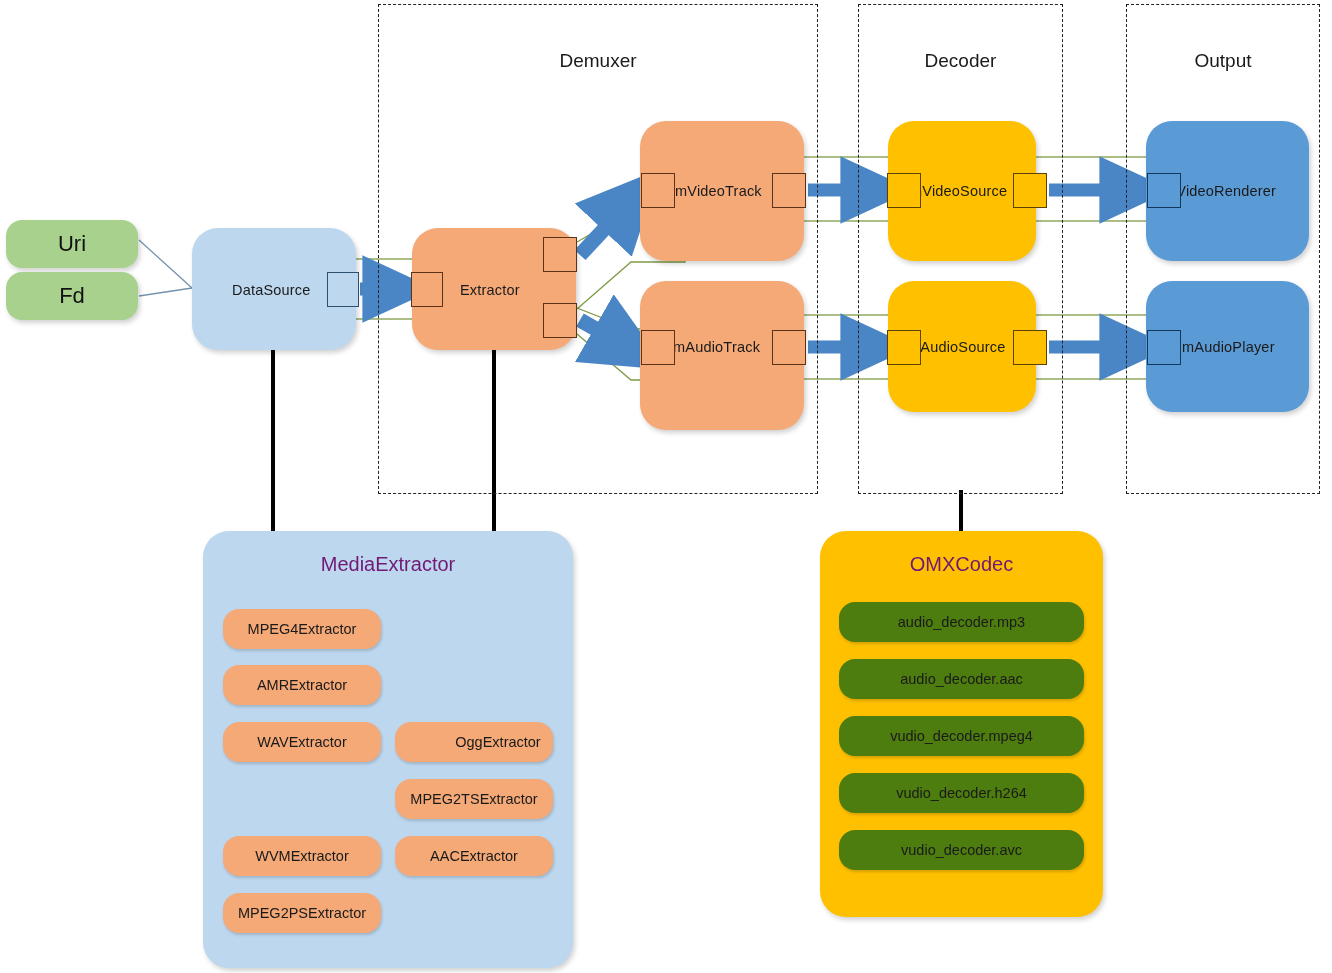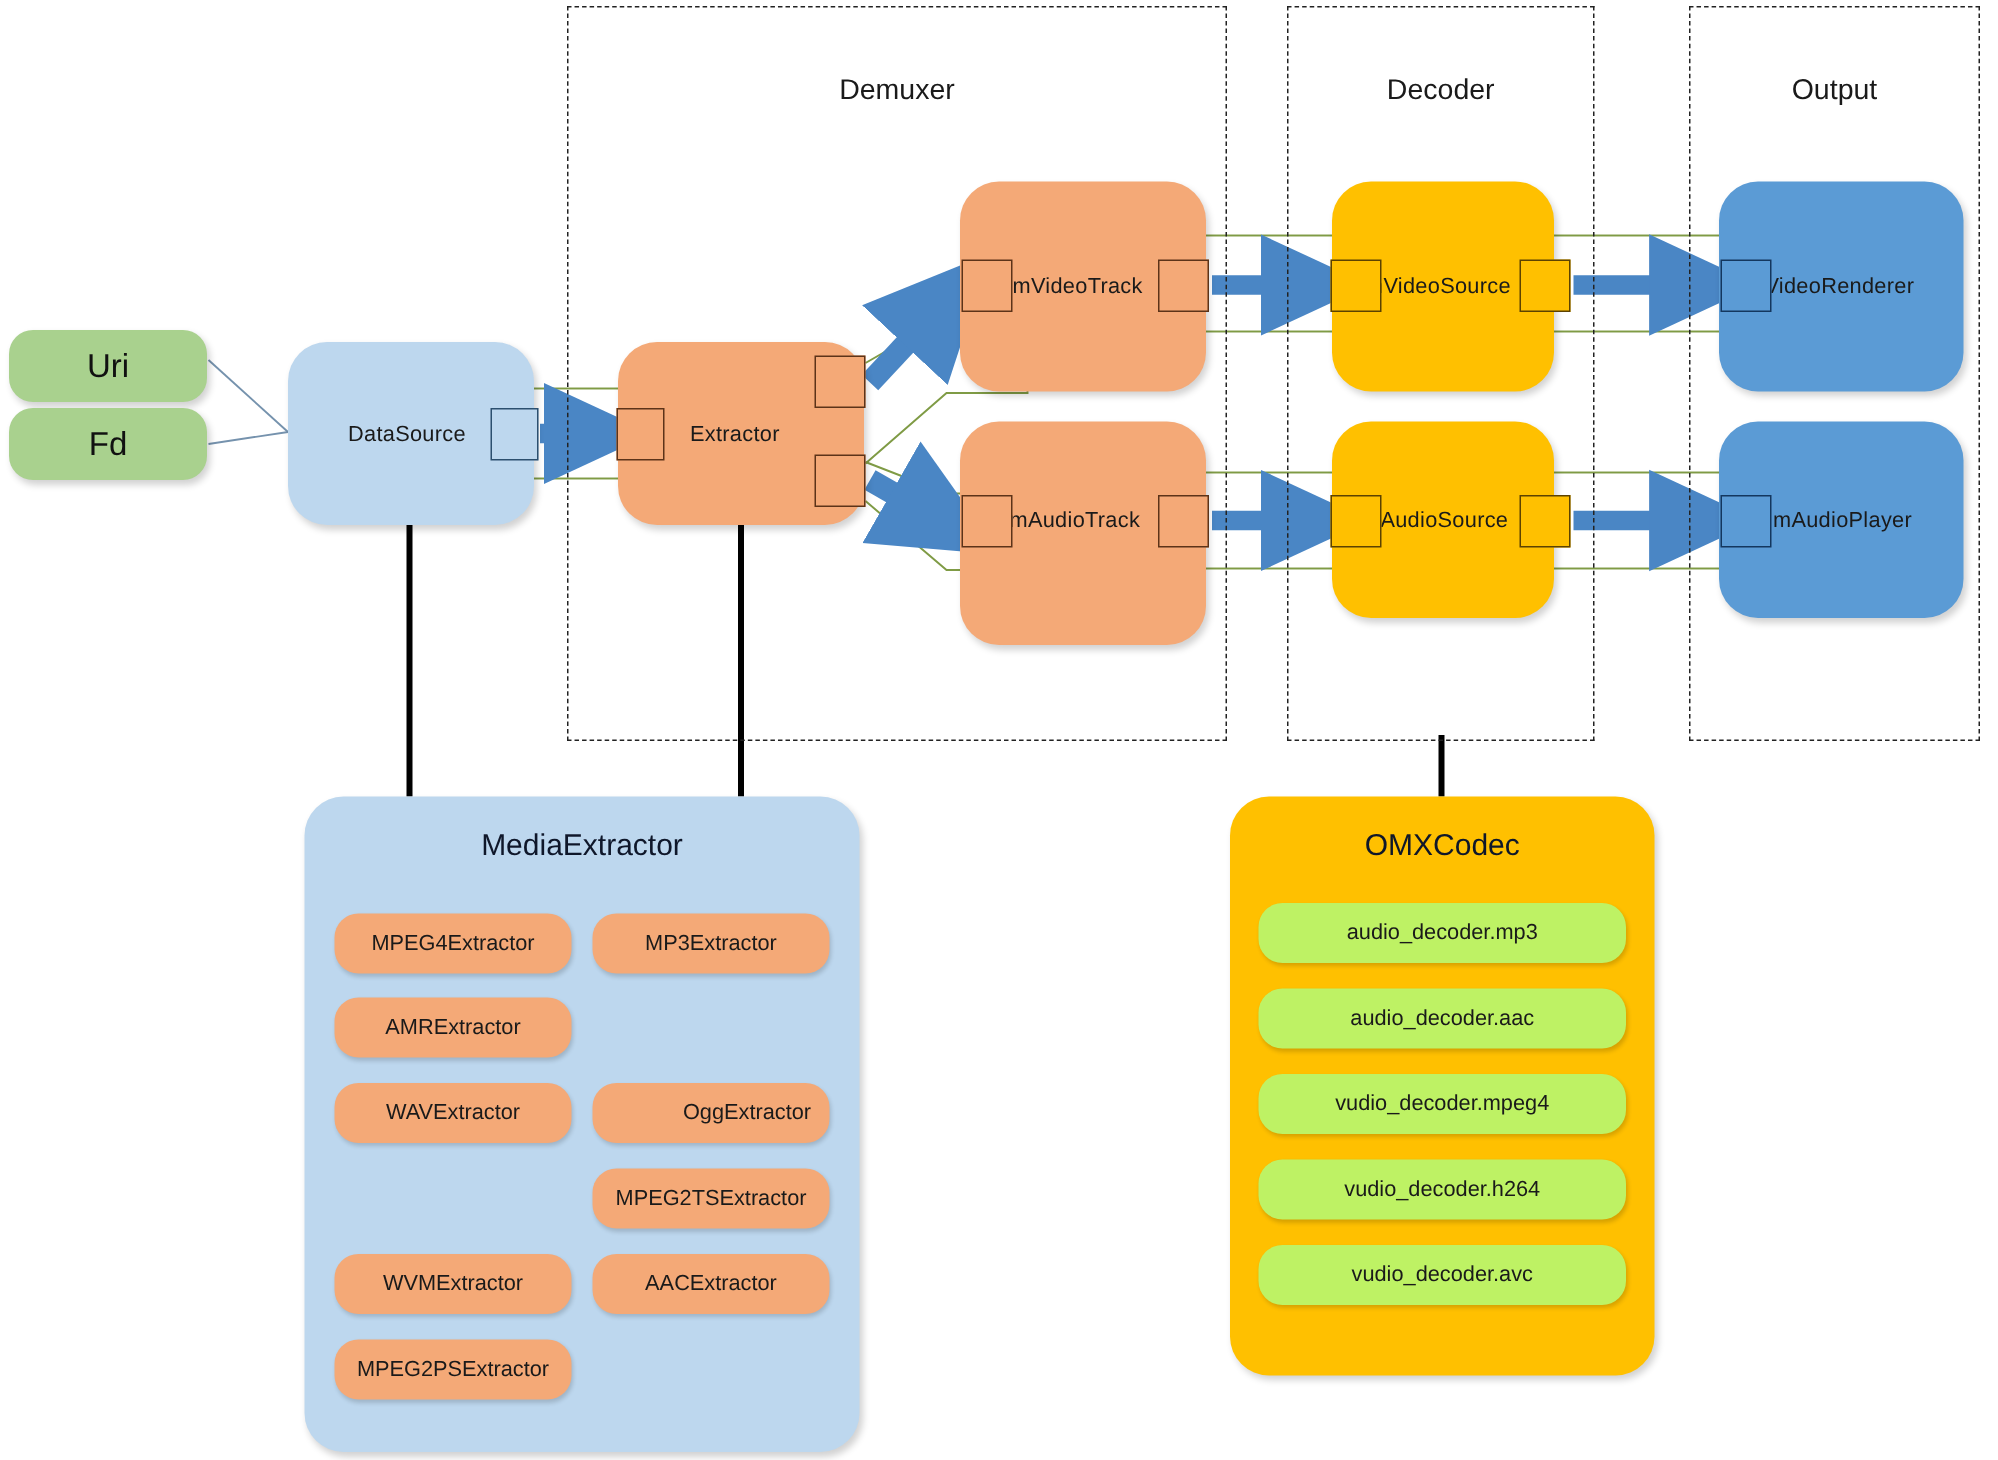--- a/index.html
+++ b/index.html
@@ -62,21 +62,21 @@
     font-size: 14.5px;
     color: #1a1a1a;
     font-family: "Liberation Sans", sans-serif;
     letter-spacing: 0.2px;
   }
   .big-label {
     position: absolute;
     left: 0; right: 0;
     text-align: center;
     font-size: 20px;
-    color: #0f172a;
+    color: #701a75;
   }
   .green-label {
     position: absolute;
     left: 0; right: 0;
     top: 50%;
     transform: translateY(-50%);
     text-align: center;
     font-size: 22px;
     color: #111111;
   }
@@ -98,21 +98,21 @@
     box-sizing: border-box;
     display: flex;
     align-items: center;
     justify-content: center;
     font-size: 14.5px;
     color: #1a1a1a;
     box-shadow: 1px 2px 3px rgba(0,0,0,0.16);
     font-family: "Liberation Sans", sans-serif;
   }
   .pill.ext { background: #f4a977; }
-  .pill.dec { background: #bef264; }
+  .pill.dec { background: #4d7c0f; }
 </style>
 </head>
 <body>
 
 <div id="stage">
 
   <svg id="svg-layer" viewBox="0 0 1332 973">
     <defs>
       <marker id="ah" markerWidth="6" markerHeight="6" refX="3.2" refY="3" orient="auto" markerUnits="strokeWidth">
         <path d="M0,0.4 L5.6,3 L0,5.6 z" fill="#4a86c5"></path>
@@ -214,23 +214,20 @@
   <div class="port yellow" style="left:1013px; top:330px; width:34px; height:35px;"></div>
   <div class="port medblue" style="left:1147px; top:173px; width:34px; height:35px;"></div>
   <div class="port medblue" style="left:1147px; top:330px; width:34px; height:35px;"></div>
 
   <div class="block blue" style="left:203px; top:531px; width:370px; height:437px;">
     <div class="big-label" style="top:22px;">MediaExtractor</div>
 
     <div class="pill ext" style="left:20px;  top:78px;  width:158px; height:40px;">
         <span>MPEG4Extractor</span>
       </div>
-    <div class="pill ext" style="left:192px; top:78px;  width:158px; height:40px;">
-        <span>MP3Extractor</span>
-      </div>
     <div class="pill ext" style="left:20px;  top:134px; width:158px; height:40px;">
         <span>AMRExtractor</span>
       </div>
     <div class="pill ext" style="left:20px;  top:191px; width:158px; height:40px;">
         <span>WAVExtractor</span>
       </div>
     <div class="pill ext" style="left:192px; top:191px; width:158px; height:40px;padding-left:48px;">
         <span>OggExtractor</span>
       </div>
     <div class="pill ext" style="left:192px; top:248px; width:158px; height:40px;">

